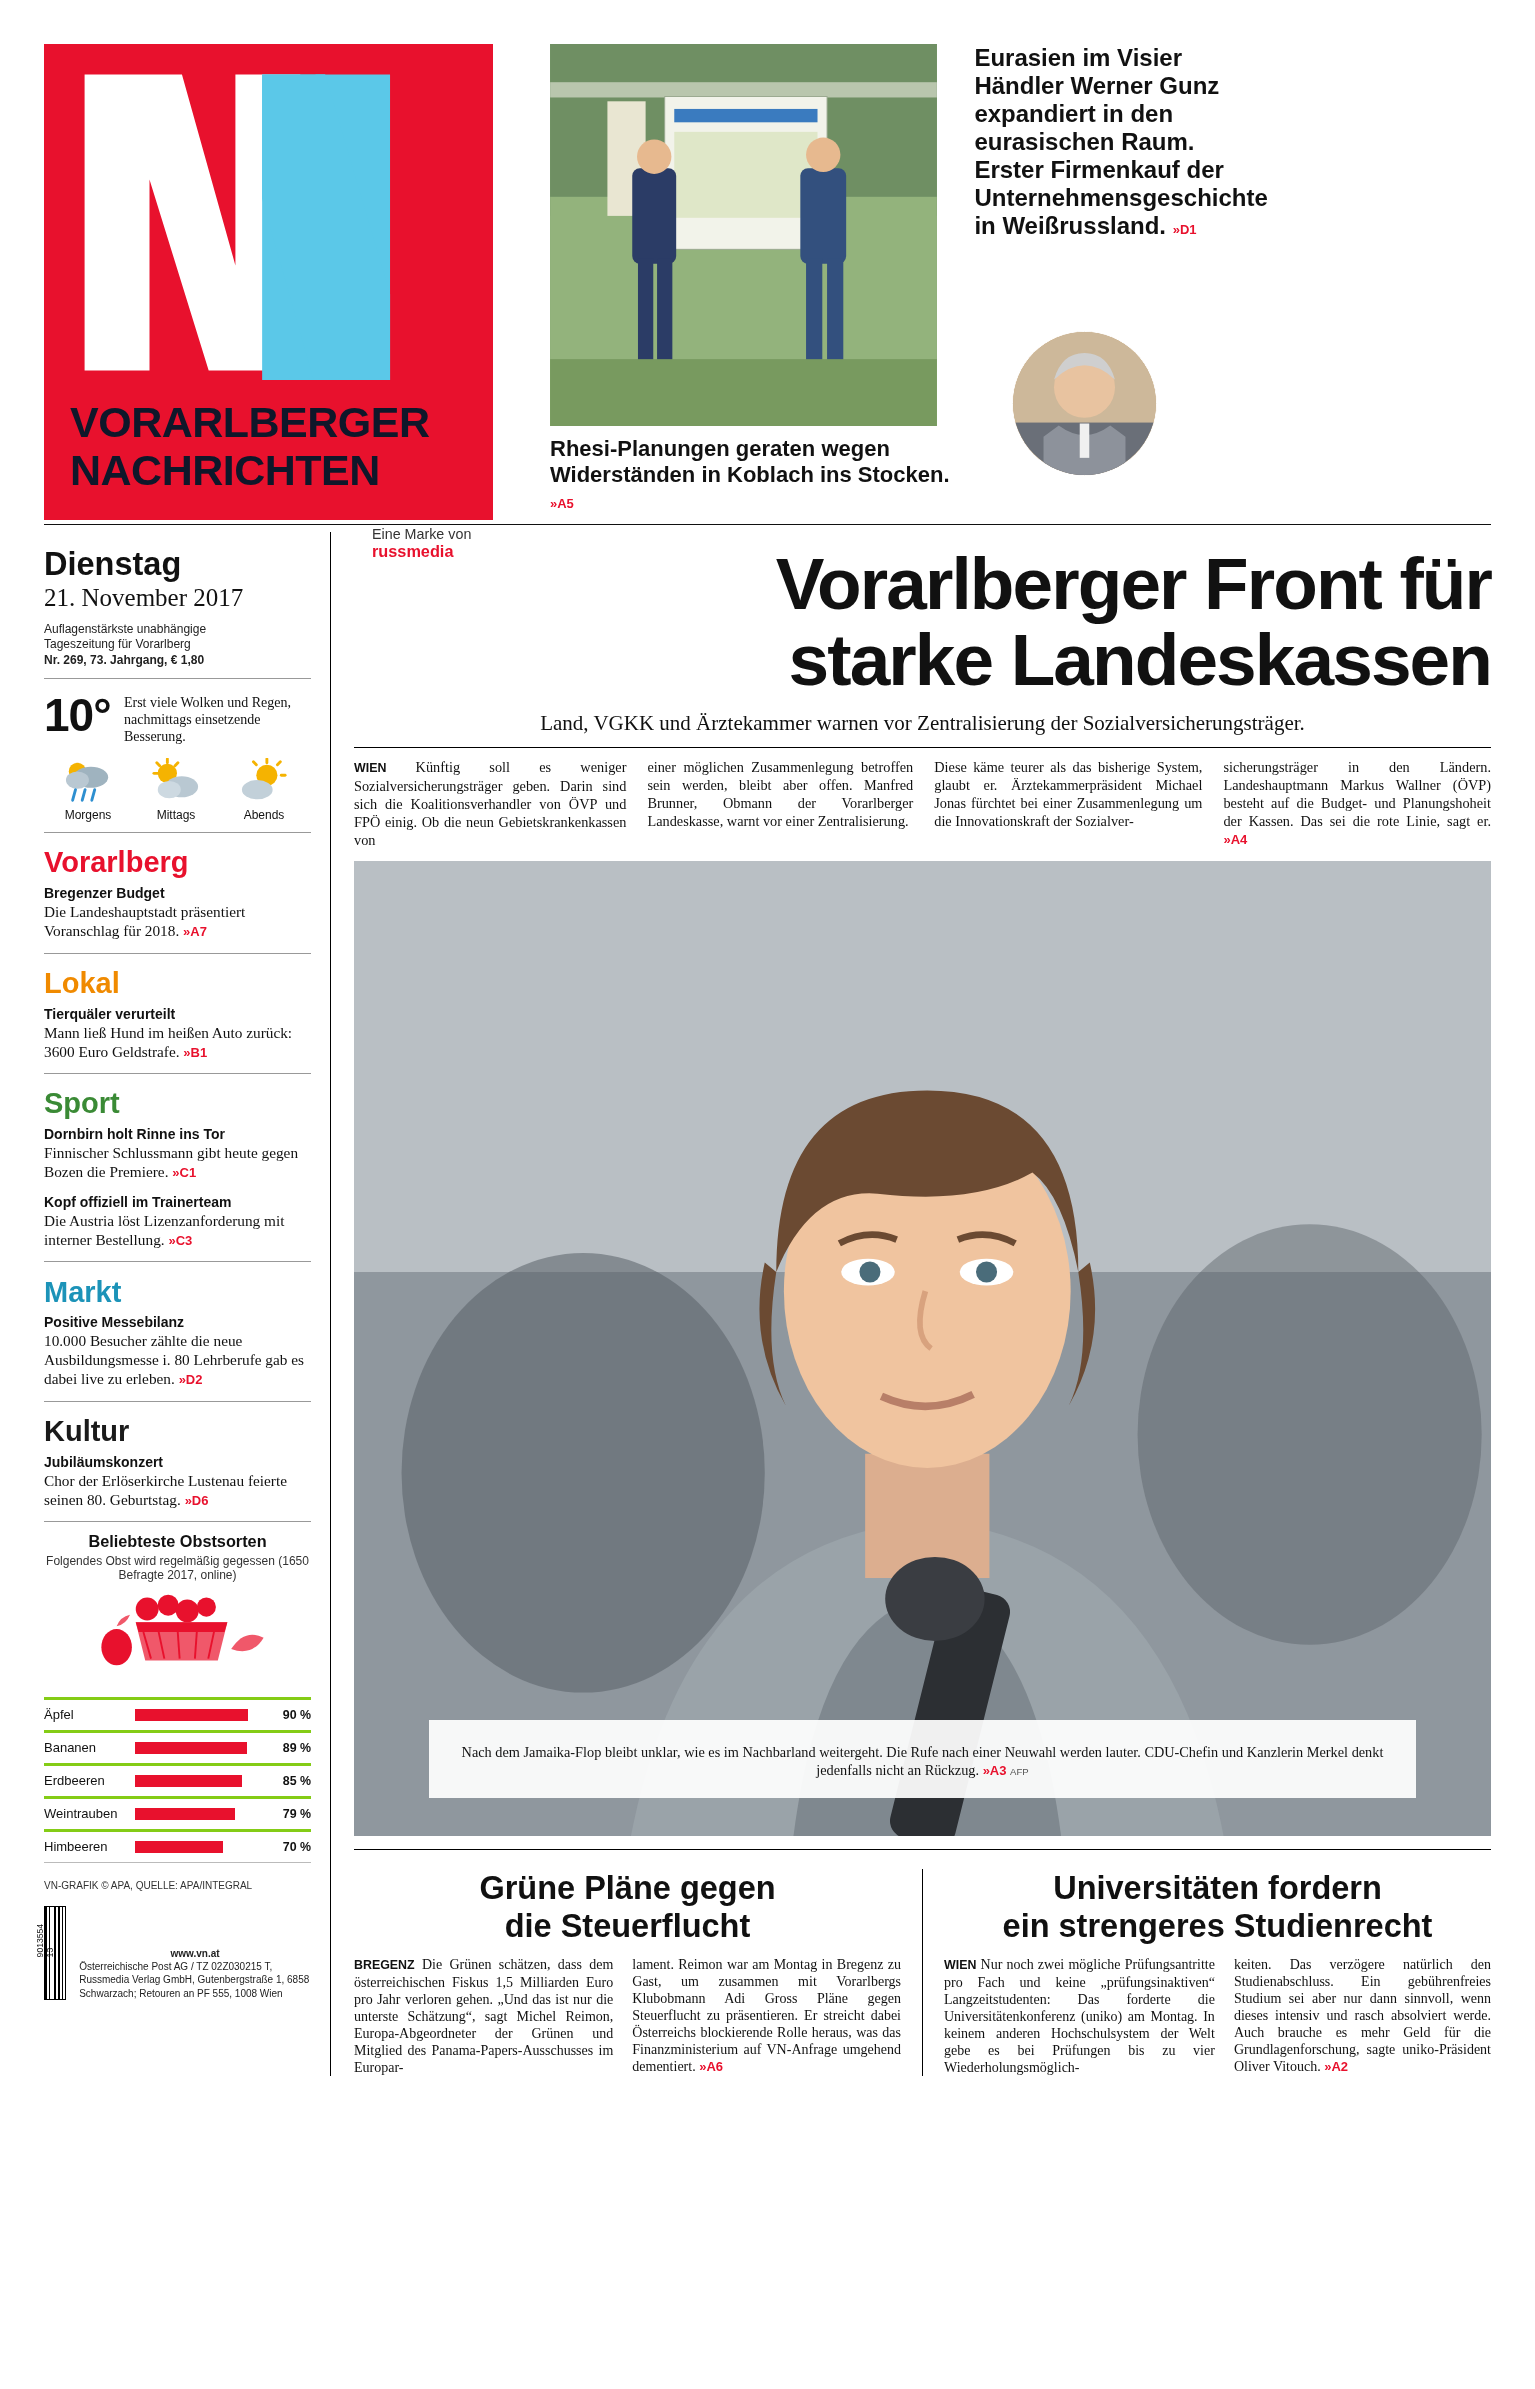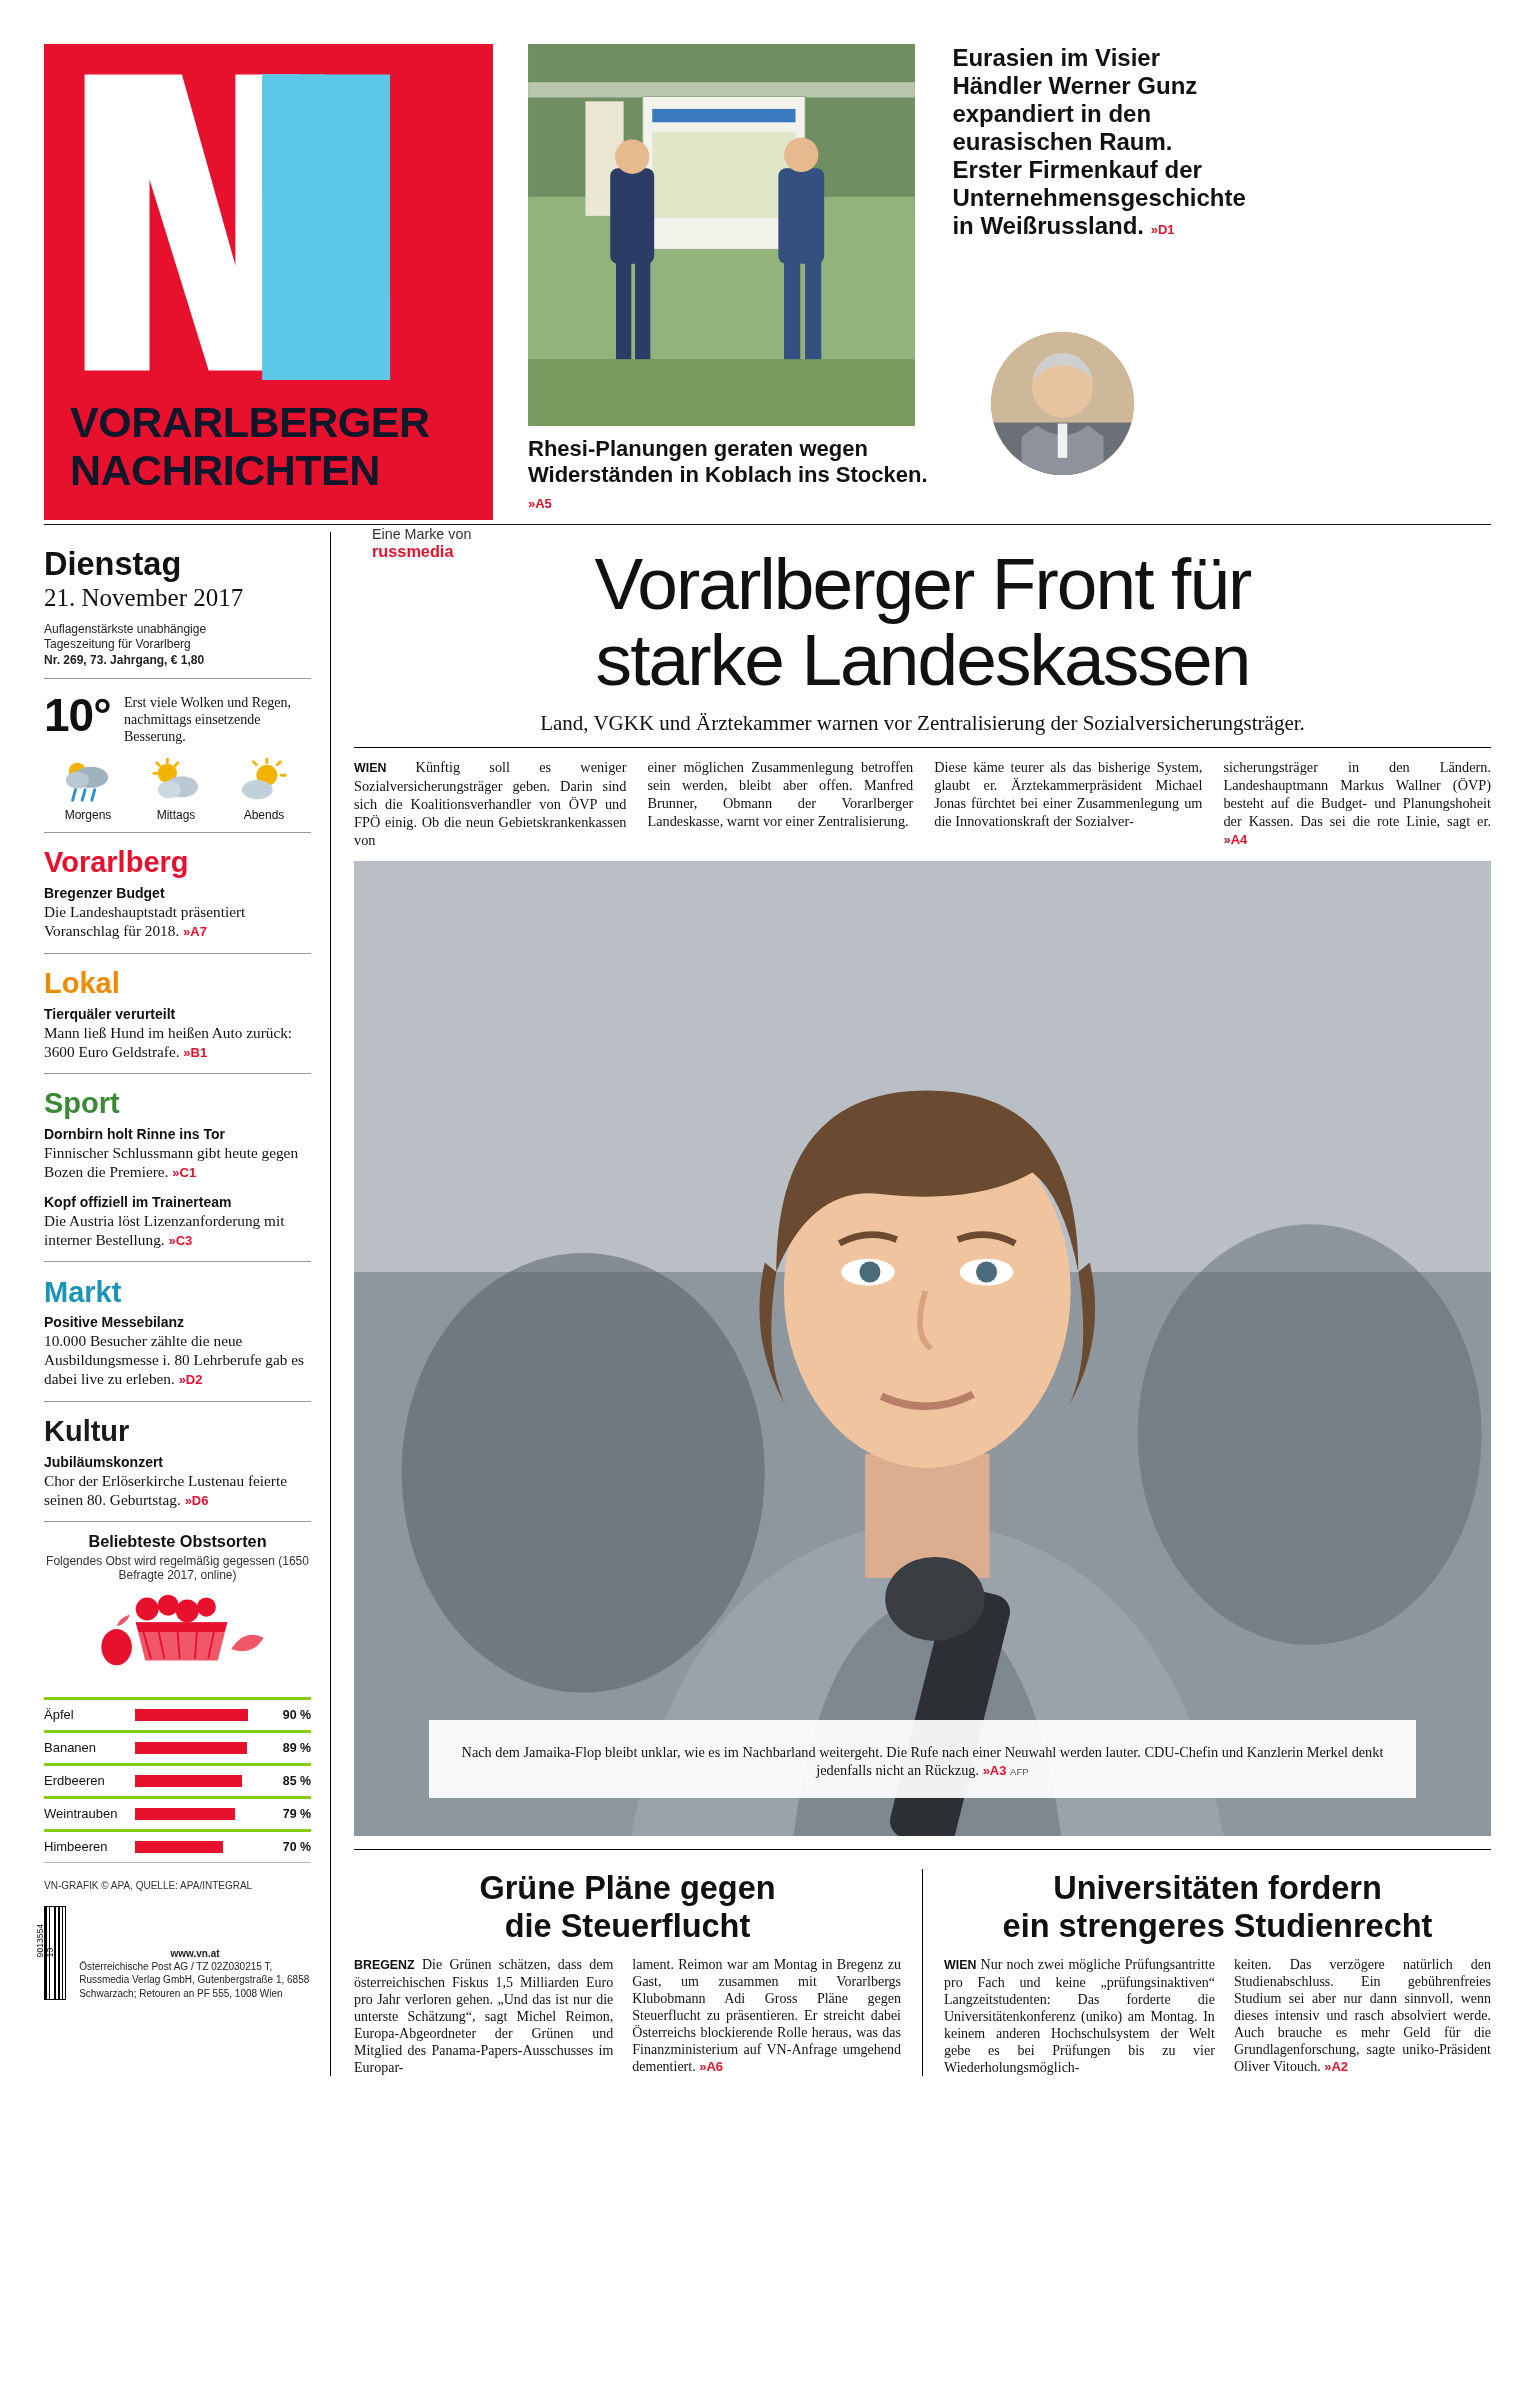--- a/index.html
+++ b/index.html
@@ -15,21 +15,21 @@
 
   
   .masthead { display:flex; height:516px; padding-top:44px; box-sizing:border-box; }
   .logo-block { width:478px; position:relative; }
   .logo-red { background:#e8112d; width:449px; height:476px; position:relative; }
   .logo-vn { position:absolute; left:31px; top:21px; width:401px; height:315px; }
   .logo-text { position:absolute; left:26px; top:354px; color:#0f172a; font-family:"Liberation Sans", sans-serif; font-weight:bold; font-size:43px; line-height:48px; letter-spacing:-0.5px; }
   .brandline { position:absolute; left:328px; top:482px; font-family:"Liberation Sans", sans-serif; font-size:14.3px; color:#333; }
   .brandline b { color:#e8112d; font-size:16.3px; }
 
-  .center-col { width:411px; margin-left:6px; position:relative; }
+  .center-col { width:411px; margin-left:28px; position:relative; }
   .center-photo { width:387px; height:382px; position:relative; overflow:hidden; background:#7ea06a; }
   .center-cap { font-family:"Liberation Sans", sans-serif; font-weight:bold; font-size:22px; line-height:26px; margin-top:9.6px; color:#111; }
   .center-cap .ref { color:#e8112d; }
 
   .right-col { width:292px; margin-left:13.4px; position:relative; }
   .euras-head { font-family:"Liberation Sans", sans-serif; font-weight:bold; font-size:24px; line-height:28px; color:#111; }
   .euras-head .ref { color:#e8112d; }
   .euras-portrait { position:absolute; left:38px; top:287px; width:143px; height:143px; border-radius:50%; overflow:hidden; background:#c9a87c; border:1.9px solid #fff; }
 
   .far-col { width:287px; margin-left:13.4px; position:relative; }
@@ -83,21 +83,21 @@
 
   .footer-rail { margin-top:15.3px; display:flex; align-items:flex-end; }
   .barcode { width:54px; height:92px; background:
       repeating-linear-gradient(90deg,#000 0 1.9px,#fff 1.9px 3.8px,#000 3.8px 4.8px,#fff 4.8px 8.6px,#000 8.6px 11.5px,#fff 11.5px 13.4px);
       border:1px solid #000; position:relative; }
   .barcode-num { position:absolute; left:-19px; top:21px; transform:rotate(-90deg); font-family:"Liberation Sans", sans-serif; font-size:8.6px; }
   .foot-txt { margin-left:13.4px; font-family:"Liberation Sans", sans-serif; font-size:10px; line-height:13.4px; color:#222; }
   .foot-url { font-weight:bold; text-align:center; }
 
   
-  .main-head { font-family:"Liberation Sans", sans-serif; font-weight:normal; font-size:73px; line-height:76px; text-align:center; letter-spacing:-1.9px; margin-top:13.4px; }
+  .main-head { font-family:"Liberation Sans", sans-serif; font-weight:bold; font-size:73px; line-height:76px; text-align:right; letter-spacing:-1.9px; margin-top:13.4px; }
   .main-sub { font-family:"Liberation Serif", serif; font-size:21px; text-align:center; margin-top:13.4px; }
   .rule-thin { border-top:1px solid #000; margin:11.5px 0 9.6px; }
   .cols4 { display:flex; gap:21px; }
   .cols4 p { margin:0; font-family:"Liberation Serif", serif; font-size:14.3px; line-height:18px; text-align:justify; }
   .dateline { font-family:"Liberation Sans", sans-serif; font-weight:bold; font-size:12.4px; }
   .ref { font-family:"Liberation Sans", sans-serif; font-weight:bold; color:#e8112d; font-size:13px; }
 
   .hero { margin-top:11.5px; width:100%; height:975px; position:relative; overflow:hidden; background:#8d98a3; }
   .hero-cap { position:absolute; left:75px; right:75px; bottom:38px; background:rgba(255,255,255,0.93); padding:15.3px 21px 17px; }
   .hero-cap h2 { margin:0; font-family:"Liberation Serif", serif; font-weight:bold; font-size:32.5px; text-align:center; }

